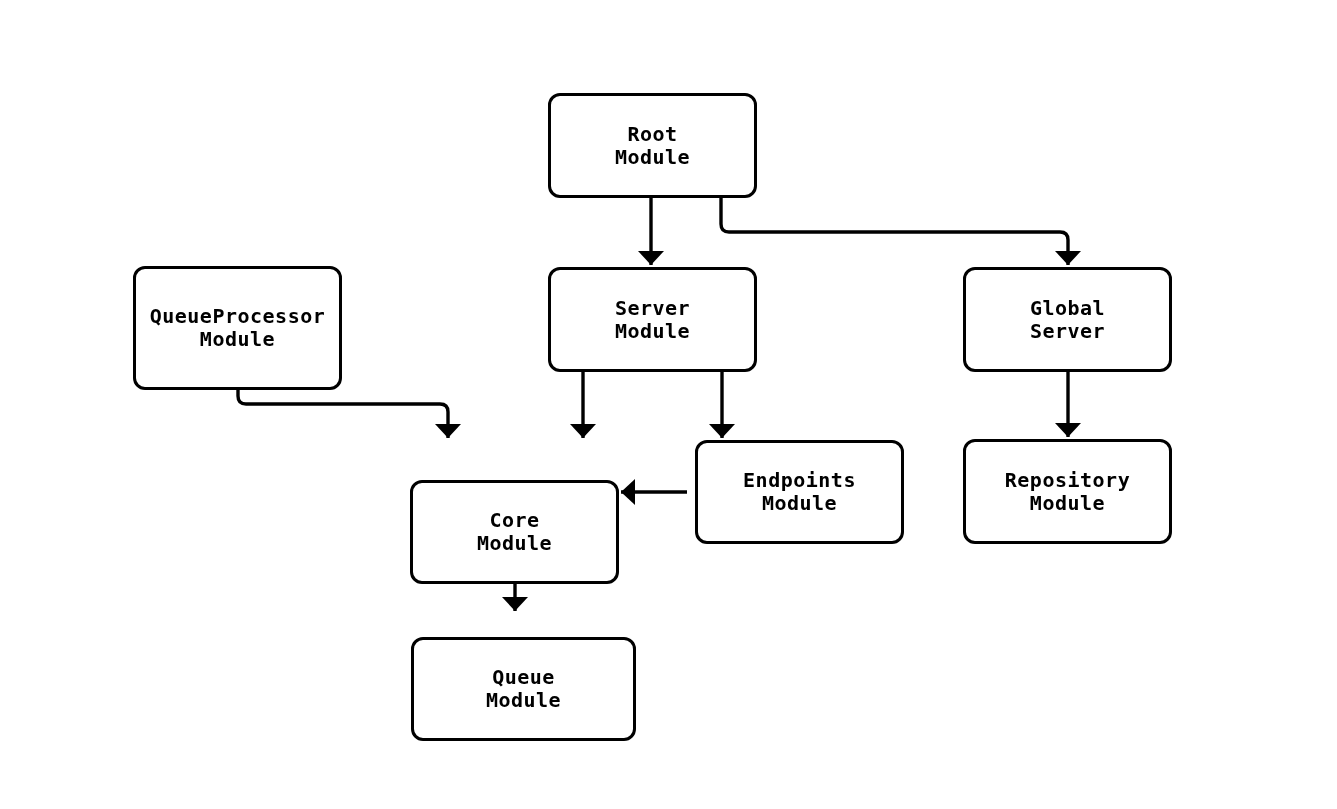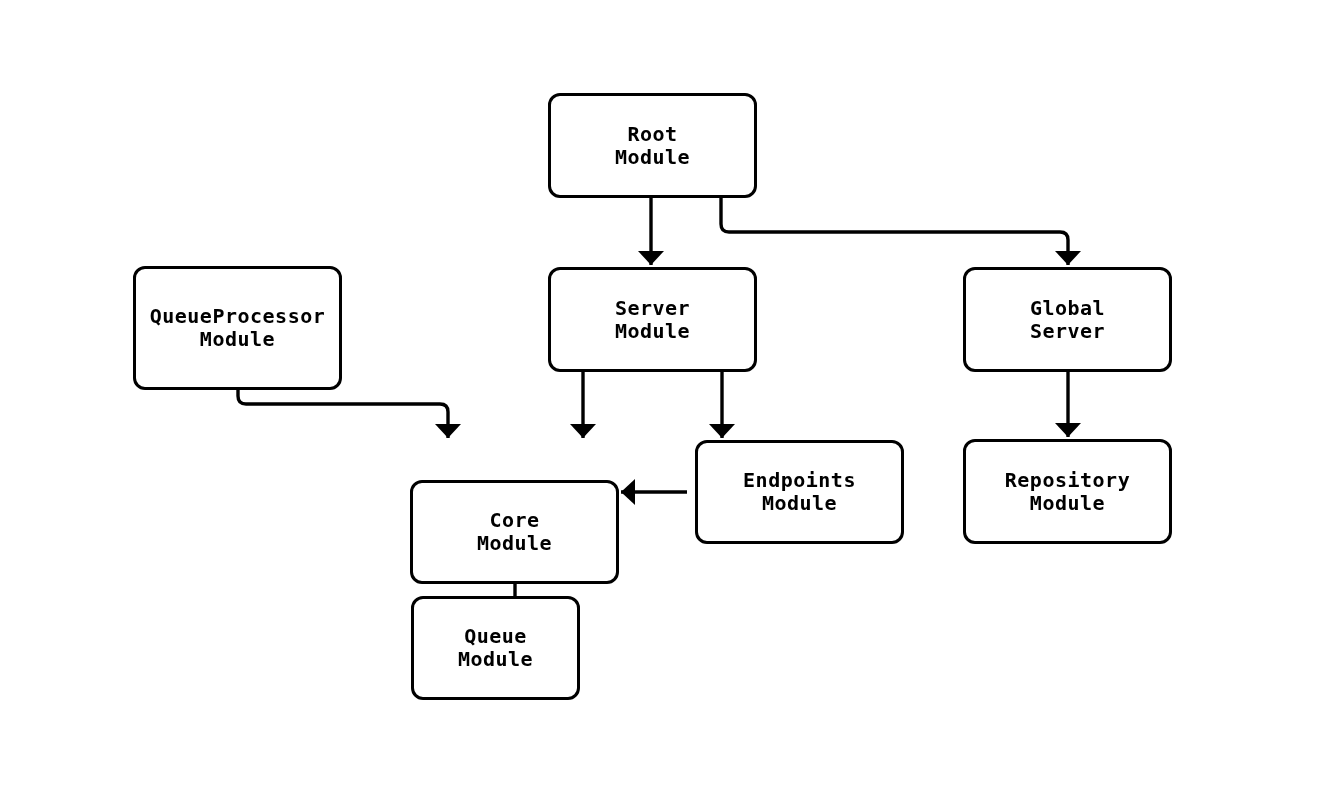--- a/index.html
+++ b/index.html
@@ -84,18 +84,18 @@
 Module</span>
       </div>
       <div class="node" style="left: 687px; top: 440px; width: 209px; height: 104px; margin-left: 8px;">
         <span class="node-label">Endpoints
 Module</span>
       </div>
       <div class="node" style="left: 963px; top: 439px; width: 209px; height: 105px;">
         <span class="node-label">Repository
 Module</span>
       </div>
-      <div class="node" style="left: 411px; top: 596px; width: 169px; height: 104px;">
+      <div class="node" style="left: 411px; top: 637px; width: 225px; height: 104px;">
         <span class="node-label">Queue
 Module</span>
       </div>
     </div>
 </div>
 
 </body></html>

